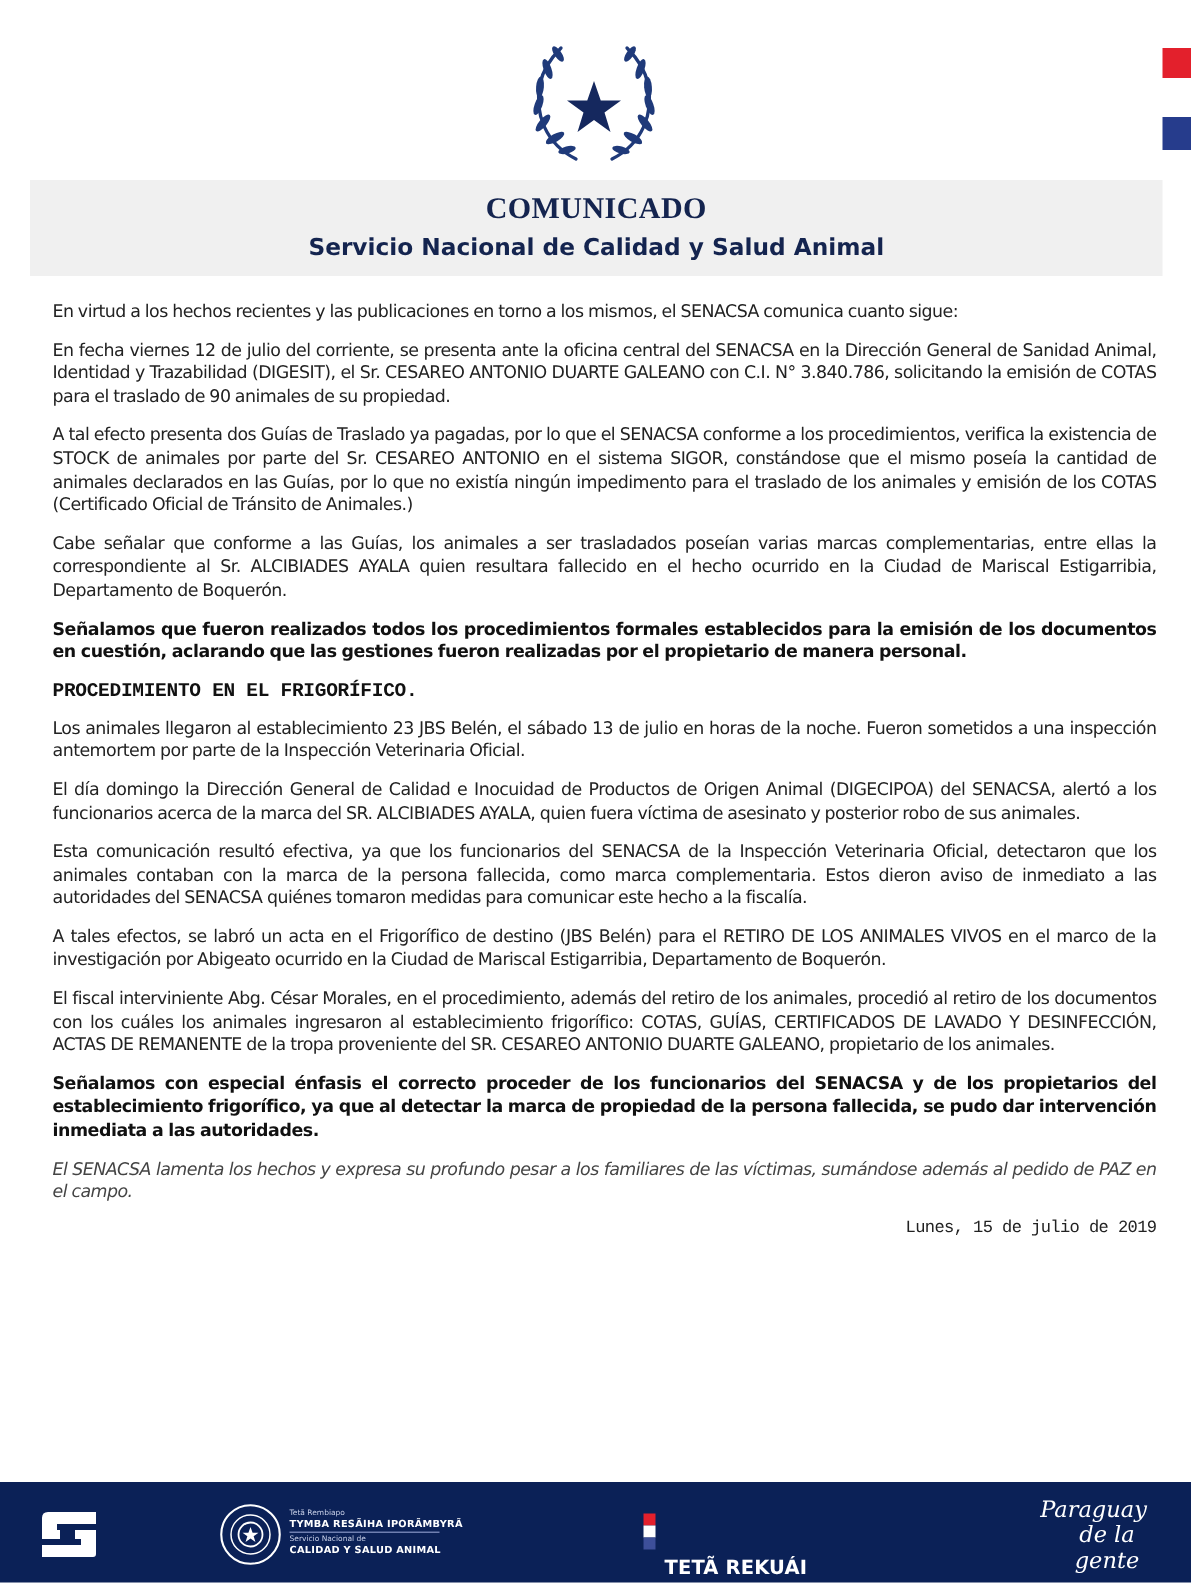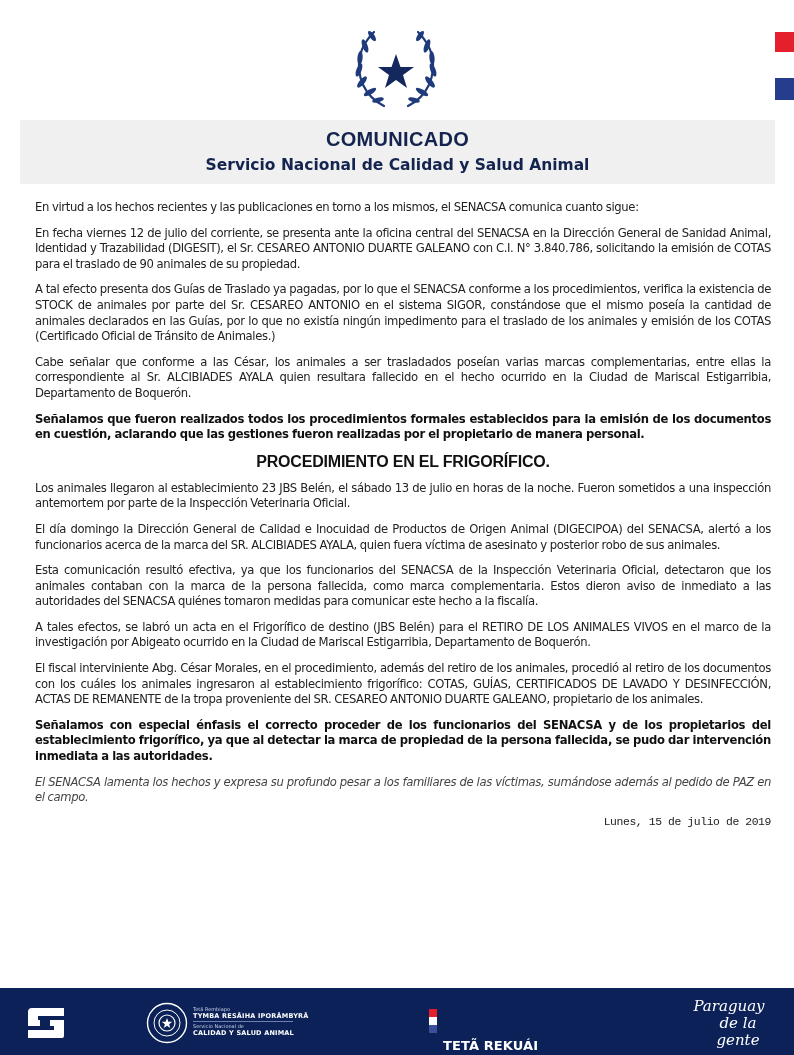--- a/index.html
+++ b/index.html
@@ -9,39 +9,39 @@
     }
     .emblem { position: absolute; left: 350px; top: 26px; width: 92px; height: 86px; }
     .flag-red { position: absolute; left: 775px; top: 32px; width: 19px; height: 20px; background: #e3202c; }
     .flag-blue { position: absolute; left: 775px; top: 78px; width: 19px; height: 22px; background: #263c8c; }
     .header-band {
       position: absolute; left: 20px; top: 120px; width: 755px; height: 64px;
       background: #f0f0f0; text-align: center;
     }
     .header-title {
       position: absolute; left: 0; right: 0; top: 8px;
-      font-family: Liberation Sans, sans-serif; font-weight: bold; font-size: 20px;
+      font-family: Liberation Serif, serif; font-weight: bold; font-size: 20px;
       color: #14244f; letter-spacing: 0.3px;
     }
     .header-subtitle {
       position: absolute; left: 0; right: 0; top: 36px;
       font-family: "DejaVu Sans", sans-serif; font-weight: bold; font-size: 15.5px;
       color: #14244f;
     }
     .content { position: absolute; left: 35px; top: 200px; width: 736px; }
     .p {
       font-family: "DejaVu Sans", sans-serif; font-size: 11.6px; line-height: 15.6px;
       text-align: justify; margin: 0 0 10px 0; color: #222;
       letter-spacing: -0.35px; word-spacing: -0.4px;
     }
     .p.bold { font-weight: bold; color: #111; letter-spacing: -0.3px; }
     .p.italic { font-style: italic; color: #444; }
     .section-heading {
-      font-family: Liberation Sans, sans-serif; font-weight: bold; font-size: 16px;
-      text-align: center; margin: 4px 0 10px 0; color: #111; letter-spacing: -0.2px;
+      font-family: Liberation Mono, monospace; font-weight: bold; font-size: 13px;
+      text-align: left; margin: 4px 0 10px 0; color: #111; letter-spacing: -0.2px;
     }
     .date {
       font-family: Liberation Mono, monospace; font-size: 11.4px; text-align: right;
       color: #222; letter-spacing: -0.4px;
     }
     .footer {
       position: absolute; left: 0; top: 988px; width: 794px; height: 80px;
       background: #0b2157; border-bottom: 2px solid #fca5a5; box-sizing: border-box;
     }
     .footer-logo-s { position: absolute; left: 24px; top: 18px; width: 44px; height: 34px; }
@@ -96,21 +96,21 @@
 
 <div class="header-band">
   <div class="header-title">COMUNICADO</div>
   <div class="header-subtitle">Servicio Nacional de Calidad y Salud Animal</div>
 </div>
 
 <div class="content">
   <p class="p">En virtud a los hechos recientes y las publicaciones  en torno a los mismos,  el SENACSA comunica cuanto sigue:</p>
   <p class="p">En fecha viernes 12 de julio del corriente, se presenta ante la oficina central del SENACSA en la Dirección General de Sanidad Animal, Identidad y Trazabilidad (DIGESIT), el Sr. CESAREO ANTONIO DUARTE GALEANO con C.I. N° 3.840.786, solicitando  la emisión  de COTAS para el traslado  de 90 animales  de su propiedad.</p>
   <p class="p">A tal efecto presenta dos Guías de Traslado ya pagadas, por lo que el SENACSA conforme a los procedimientos, verifica la existencia de STOCK de animales por parte del Sr. CESAREO ANTONIO en el sistema SIGOR, constándose que el mismo poseía la cantidad de animales declarados en las Guías, por lo que no existía ningún impedimento para el traslado de los animales y emisión de los COTAS (Certificado Oficial de Tránsito  de Animales.)</p>
-  <p class="p">Cabe señalar que conforme a las César, los animales a ser trasladados poseían varias marcas complementarias, entre ellas la correspondiente al Sr. ALCIBIADES AYALA quien resultara fallecido en el hecho ocurrido en la Ciudad de Mariscal  Estigarribia,  Departamento  de Boquerón.</p>
+  <p class="p">Cabe señalar que conforme a las Guías, los animales a ser trasladados poseían varias marcas complementarias, entre ellas la correspondiente al Sr. ALCIBIADES AYALA quien resultara fallecido en el hecho ocurrido en la Ciudad de Mariscal  Estigarribia,  Departamento  de Boquerón.</p>
   <p class="p bold">Señalamos que fueron realizados todos los procedimientos formales establecidos para la emisión de los documentos en cuestión, aclarando que las gestiones fueron realizadas por el propietario de manera personal.</p>
   <div class="section-heading">PROCEDIMIENTO  EN EL FRIGORÍFICO.</div>
   <p class="p">Los animales llegaron al establecimiento 23 JBS Belén, el sábado 13 de julio en horas de la noche. Fueron sometidos  a una inspección  antemortem  por parte de la Inspección Veterinaria  Oficial.</p>
   <p class="p">El día domingo la Dirección General de Calidad e Inocuidad de Productos de Origen Animal (DIGECIPOA) del SENACSA, alertó a los funcionarios acerca de la marca del SR. ALCIBIADES AYALA, quien fuera víctima de asesinato  y posterior robo de sus animales.</p>
   <p class="p">Esta comunicación resultó efectiva, ya que los funcionarios del SENACSA de la Inspección Veterinaria Oficial, detectaron que los animales contaban con la marca de la persona fallecida, como marca complementaria. Estos dieron aviso de inmediato a las autoridades del SENACSA quiénes tomaron medidas para comunicar este hecho a la fiscalía.</p>
   <p class="p">A tales efectos, se labró un acta en el Frigorífico de destino (JBS Belén) para el RETIRO DE LOS ANIMALES VIVOS en el marco de la investigación por Abigeato ocurrido en la Ciudad de Mariscal Estigarribia, Departamento  de Boquerón.</p>
   <p class="p">El fiscal interviniente Abg. César Morales, en el procedimiento, además del retiro de los animales, procedió al retiro de los documentos con los cuáles los animales ingresaron al establecimiento frigorífico: COTAS, GUÍAS, CERTIFICADOS DE LAVADO Y DESINFECCIÓN, ACTAS DE REMANENTE de la tropa proveniente del SR. CESAREO ANTONIO DUARTE  GALEANO, propietario de los animales.</p>
   <p class="p bold">Señalamos con especial énfasis el correcto proceder de los funcionarios del SENACSA y de los propietarios del establecimiento frigorífico, ya que al detectar la marca de propiedad de la persona fallecida, se pudo dar intervención  inmediata a las autoridades.</p>
   <p class="p italic">El SENACSA lamenta los hechos y expresa su profundo pesar a los familiares de las víctimas, sumándose además al pedido de PAZ en el campo.</p>
   <div class="date">Lunes, 15 de julio de 2019</div>

